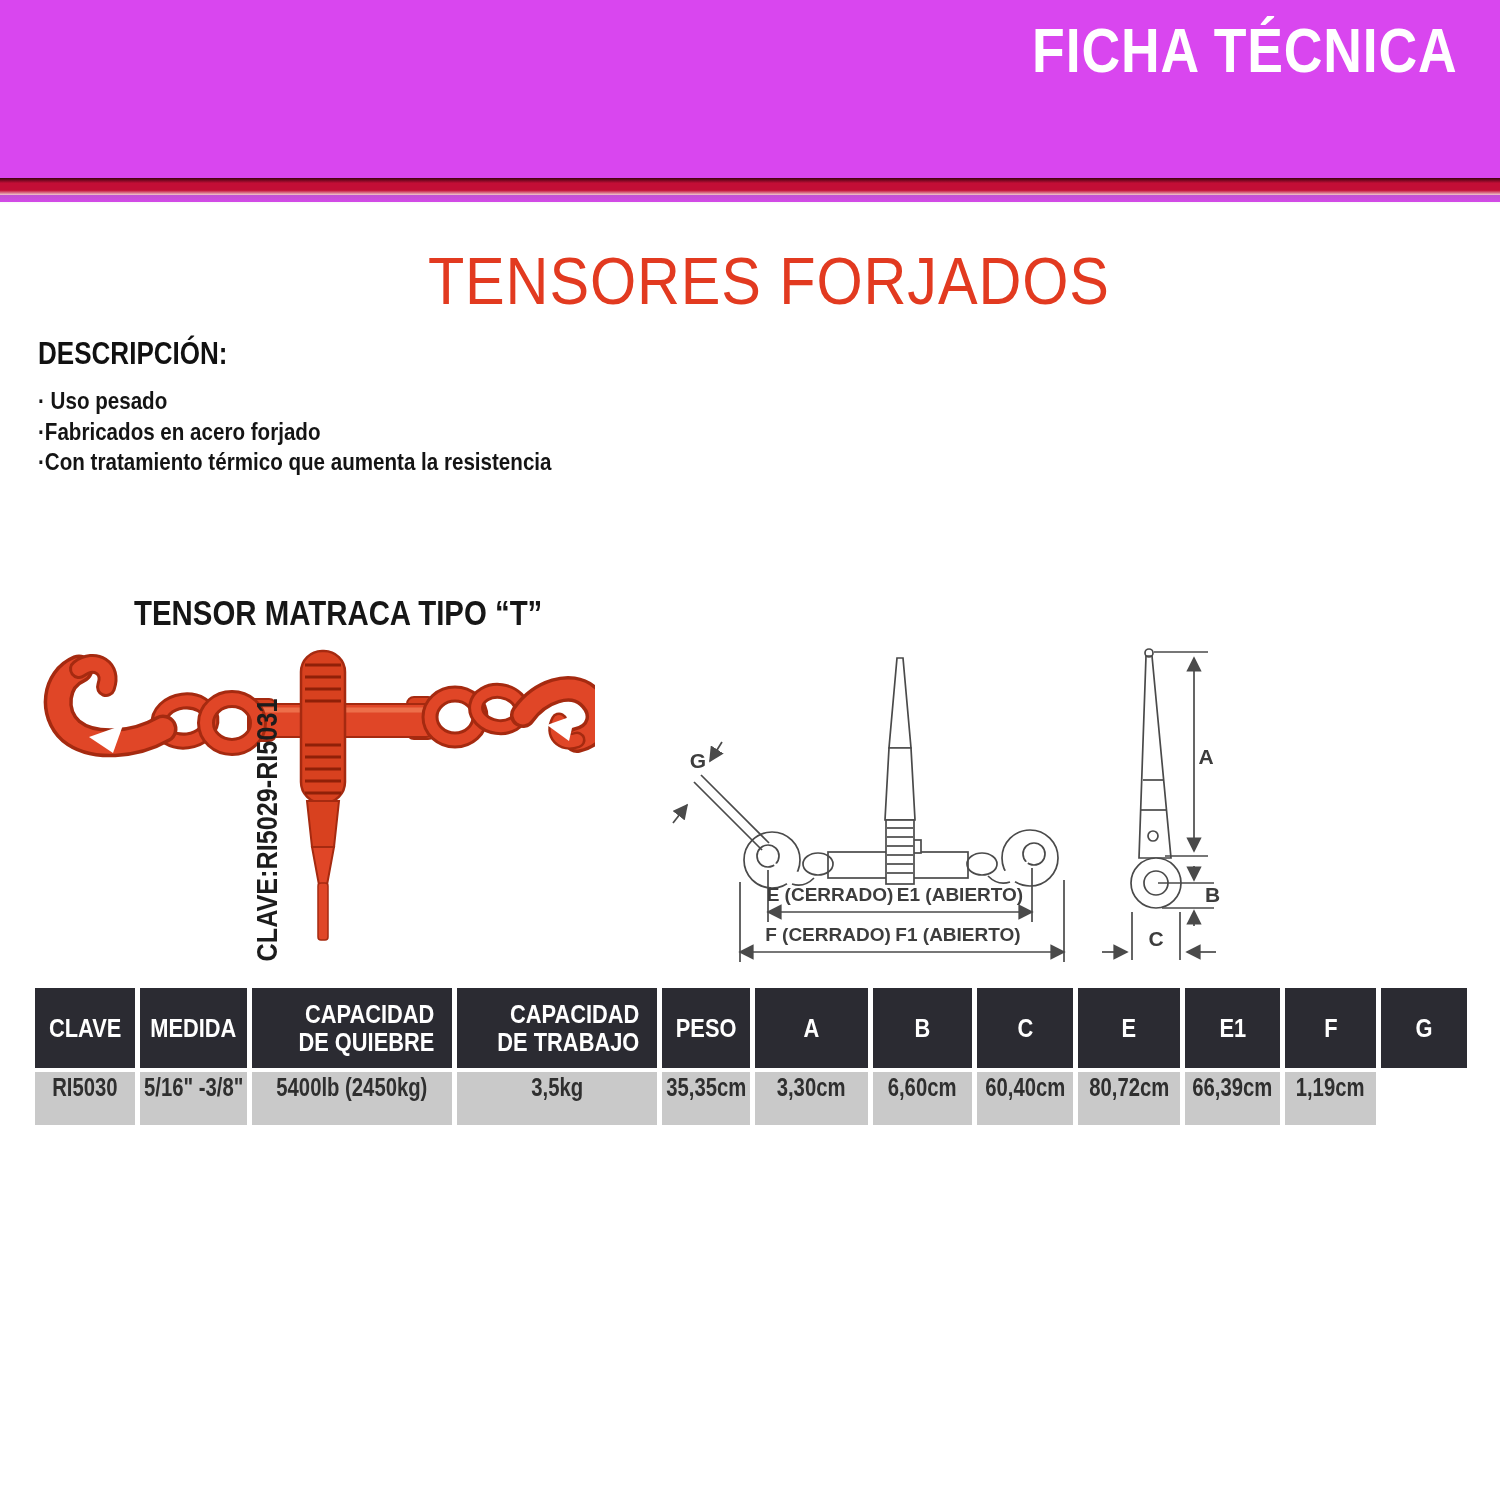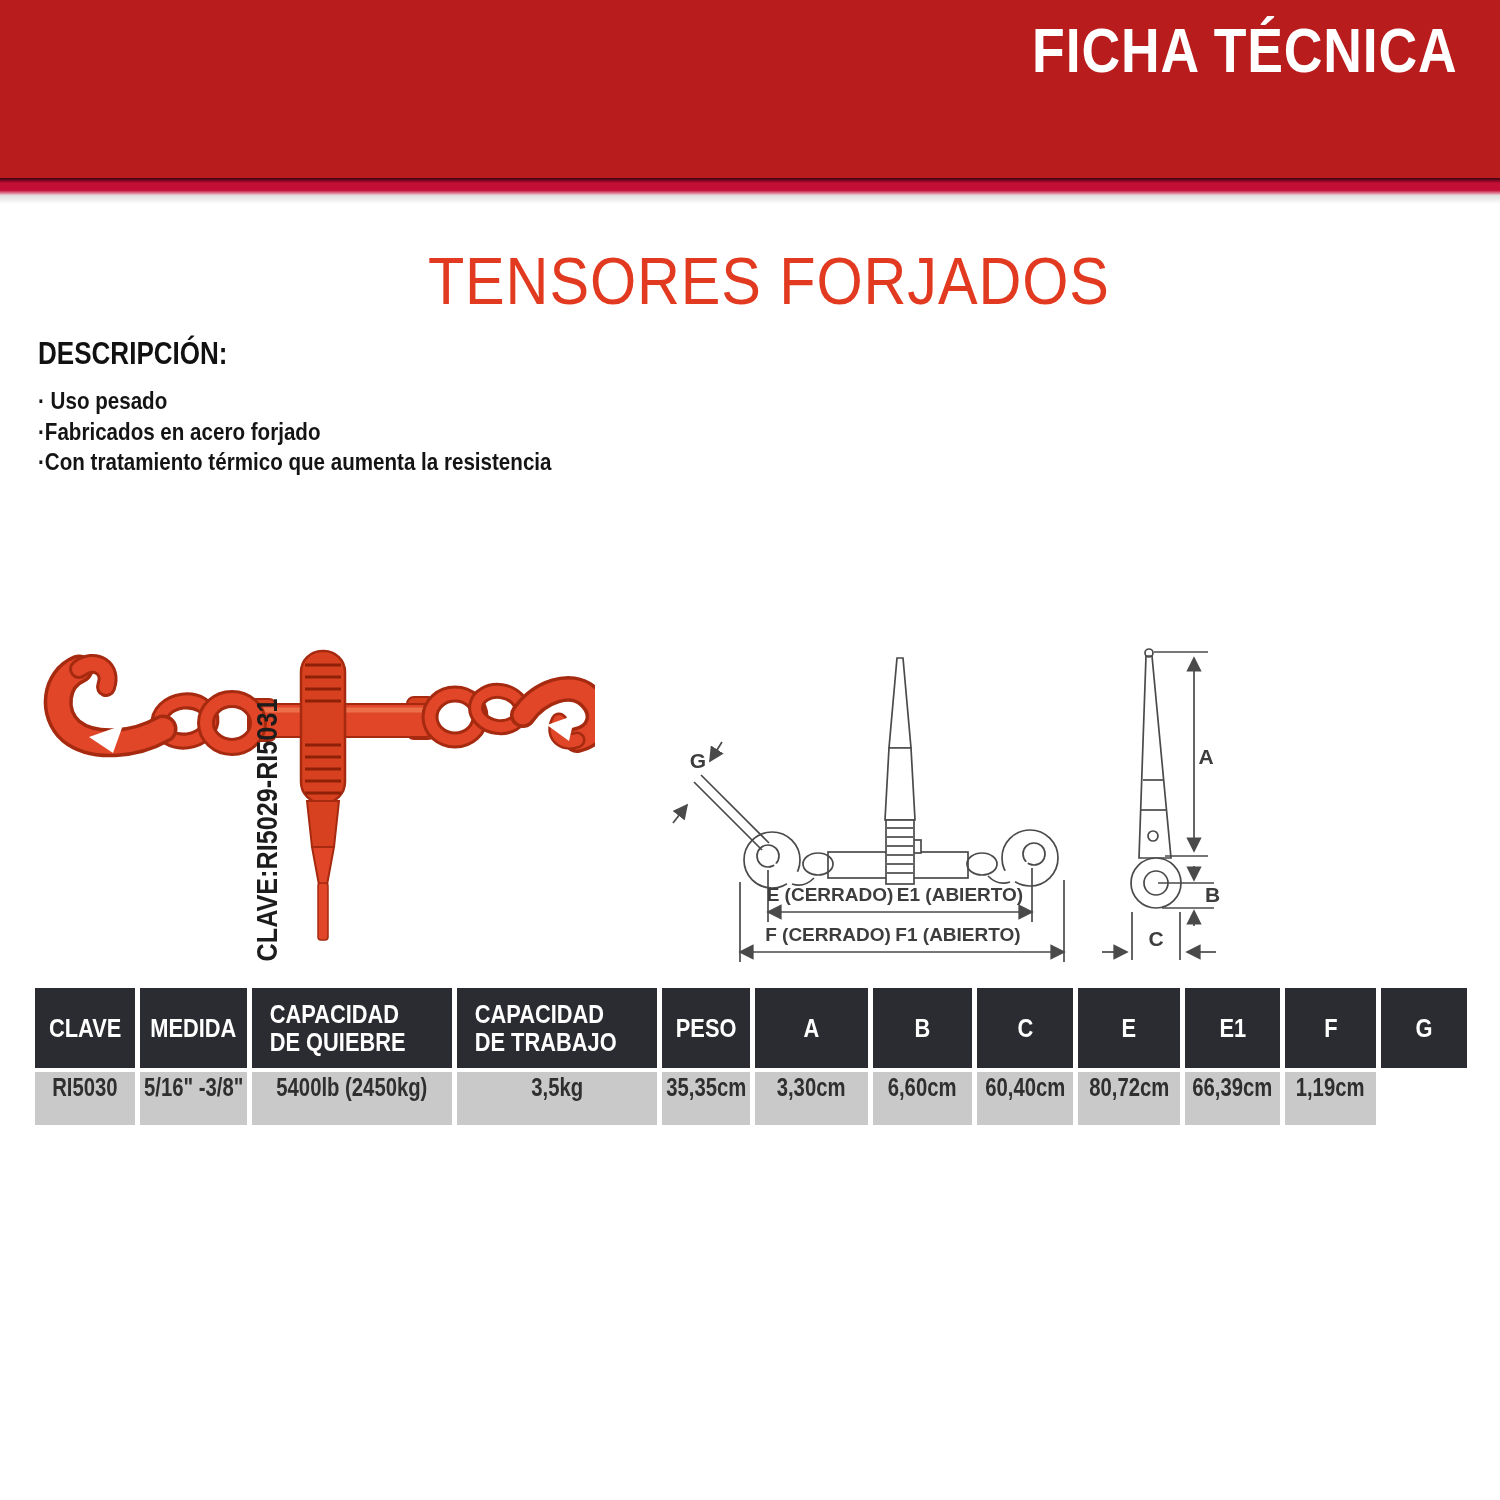--- a/index.html
+++ b/index.html
@@ -1,21 +1,21 @@
 <!DOCTYPE html>
 <html><head>
 <meta charset="utf-8">
 <style>
   html,body{margin:0;padding:0;background:#ffffff;}
   body{width:1500px;height:1500px;position:relative;overflow:hidden;
        font-family:"Liberation Sans","DejaVu Sans",sans-serif;color:#111;}
   .page{position:absolute;inset:0;}
 
   
-  .topbar{position:absolute;left:0;top:0;width:1500px;height:178px;background:#b91c1c;}
+  .topbar{position:absolute;left:0;top:0;width:1500px;height:202px;background:#d946ef;}
   .topbar h1{position:absolute;right:42px;top:14px;margin:0;color:#ffffff;
              font-size:63px;font-weight:700;letter-spacing:1px;white-space:nowrap;}
   .stripe{position:absolute;left:0;top:178px;width:1500px;height:17px;
           background:linear-gradient(180deg,#3a0310 0%,#c30e36 30%,#c30e36 72%,#efc9d2 100%);}
   .stripe-blur{position:absolute;left:0;top:195px;width:1500px;height:9px;
           background:linear-gradient(180deg,rgba(120,120,120,.25),rgba(255,255,255,0));}
 
   
   .cx{display:inline-block;transform:scaleX(.84);transform-origin:center;}
   .cxl{display:inline-block;transform:scaleX(.84);transform-origin:left center;}
@@ -40,21 +40,21 @@
          white-space:nowrap;font-size:30px;font-weight:700;color:#1c1c1c;}
   .diagram-svg{position:absolute;left:660px;top:630px;}
   .diagram-svg text{font-family:"Liberation Sans","DejaVu Sans",sans-serif;
                     font-weight:700;fill:#3d3d3d;}
 
   
   .spec-table{position:absolute;left:35px;top:988px;display:grid;
               grid-template-columns:100px 107px 200px 200px 88px 113px 99px 96px 102px 95px 91px 86px;
               grid-template-rows:80px 53px;column-gap:5px;row-gap:4px;background:#ffffff;}
   .th{background:#2b2b32;color:#ffffff;display:flex;align-items:center;justify-content:center;
-      text-align:left;font-size:26px;font-weight:700;line-height:1.08;}
+      text-align:right;font-size:26px;font-weight:700;line-height:1.08;}
   .th .cx{white-space:nowrap;}
   .th.wrap .cx{white-space:normal;max-width:196px;}
   .td{background:#c9c9c9;color:#2f2f2f;display:flex;justify-content:center;
       font-size:26px;font-weight:700;}
   .td .cx{white-space:nowrap;transform:scaleX(.78);}
 </style>
 </head>
 <body>
 
 <div class="page">
@@ -67,20 +67,21 @@
 
   <h2 class="doc-title"><span class="cxt">TENSORES FORJADOS</span></h2>
 
   <section class="desc">
     <h3><span class="cxl">DESCRIPCIÓN:</span></h3>
     <div class="bullet"><span class="cxl">· Uso pesado</span></div>
     <div class="bullet"><span class="cxl">·Fabricados en acero forjado</span></div>
     <div class="bullet"><span class="cxl">·Con tratamiento térmico que aumenta la resistencia</span></div>
   </section>
 
+  <h4 class="product-title"><span class="cxl">TENSOR MATRACA TIPO “T”</span></h4>
 
   <svg class="photo-svg" width="560" height="310" viewBox="0 0 560 310">
     <g>
       <rect x="213" y="64" width="28" height="42" rx="7" fill="#d8411f" stroke="#a52a10" stroke-width="2"></rect>
       <rect x="372" y="62" width="28" height="42" rx="7" fill="#d8411f" stroke="#a52a10" stroke-width="2"></rect>
       <rect x="218" y="69" width="178" height="33" rx="5" fill="#e04627" stroke="#a52a10" stroke-width="2"></rect>
       <line x1="224" y1="75" x2="390" y2="75" stroke="#f4855e" stroke-width="5" opacity=".65"></line>
     </g>
     <g transform="rotate(-7 150 86)">
       <ellipse cx="150" cy="86" rx="26" ry="20" fill="none" stroke="#a52a10" stroke-width="17"></ellipse>

